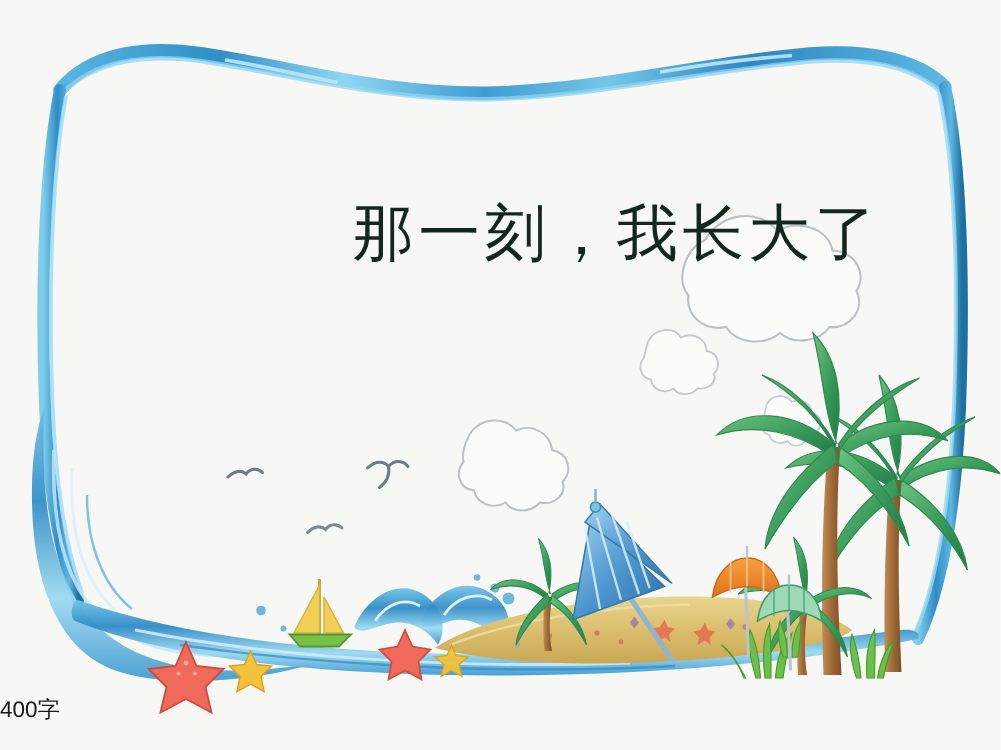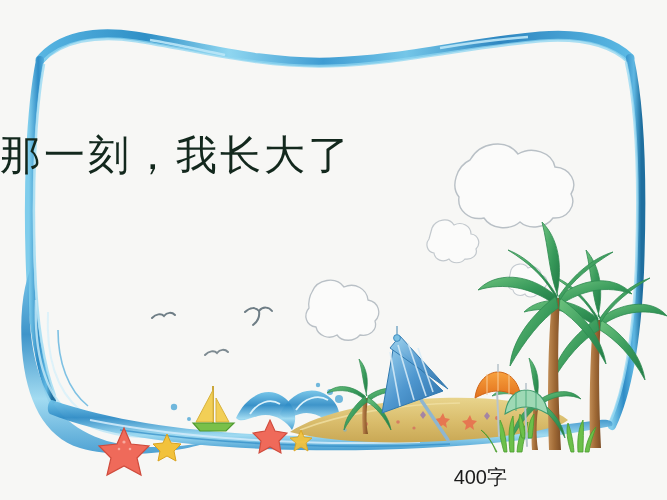--- a/index.html
+++ b/index.html
@@ -19,42 +19,42 @@
     position: absolute;
     left: 0; top: 0;
     width: 667px;
     height: 500px;
   }
   .title-text {
     position: absolute;
     left: 0;
     top: 132px;
     width: 667px;
-    text-align: left;
+    text-align: right;
     padding-right: 80px;
     box-sizing: border-box;
     font-family: "Liberation Serif", "DejaVu Serif", serif;
     font-size: 41px;
     letter-spacing: 3px;
     line-height: 1.15;
     color: #13281d;
     white-space: nowrap;
     z-index: 6;
     pointer-events: none;
   }
   .wordcount-text {
     position: absolute;
     left: 0;
     top: 464px;
     width: 667px;
-    text-align: right;
+    text-align: left;
     padding-right: 160px;
     box-sizing: border-box;
     font-family: "Liberation Sans", sans-serif;
-    font-size: 20px;
+    font-size: 15px;
     color: #1a1a1a;
     z-index: 7;
     pointer-events: none;
   }
 </style>
 </head>
 <body>
 
 <div id="page">
 

